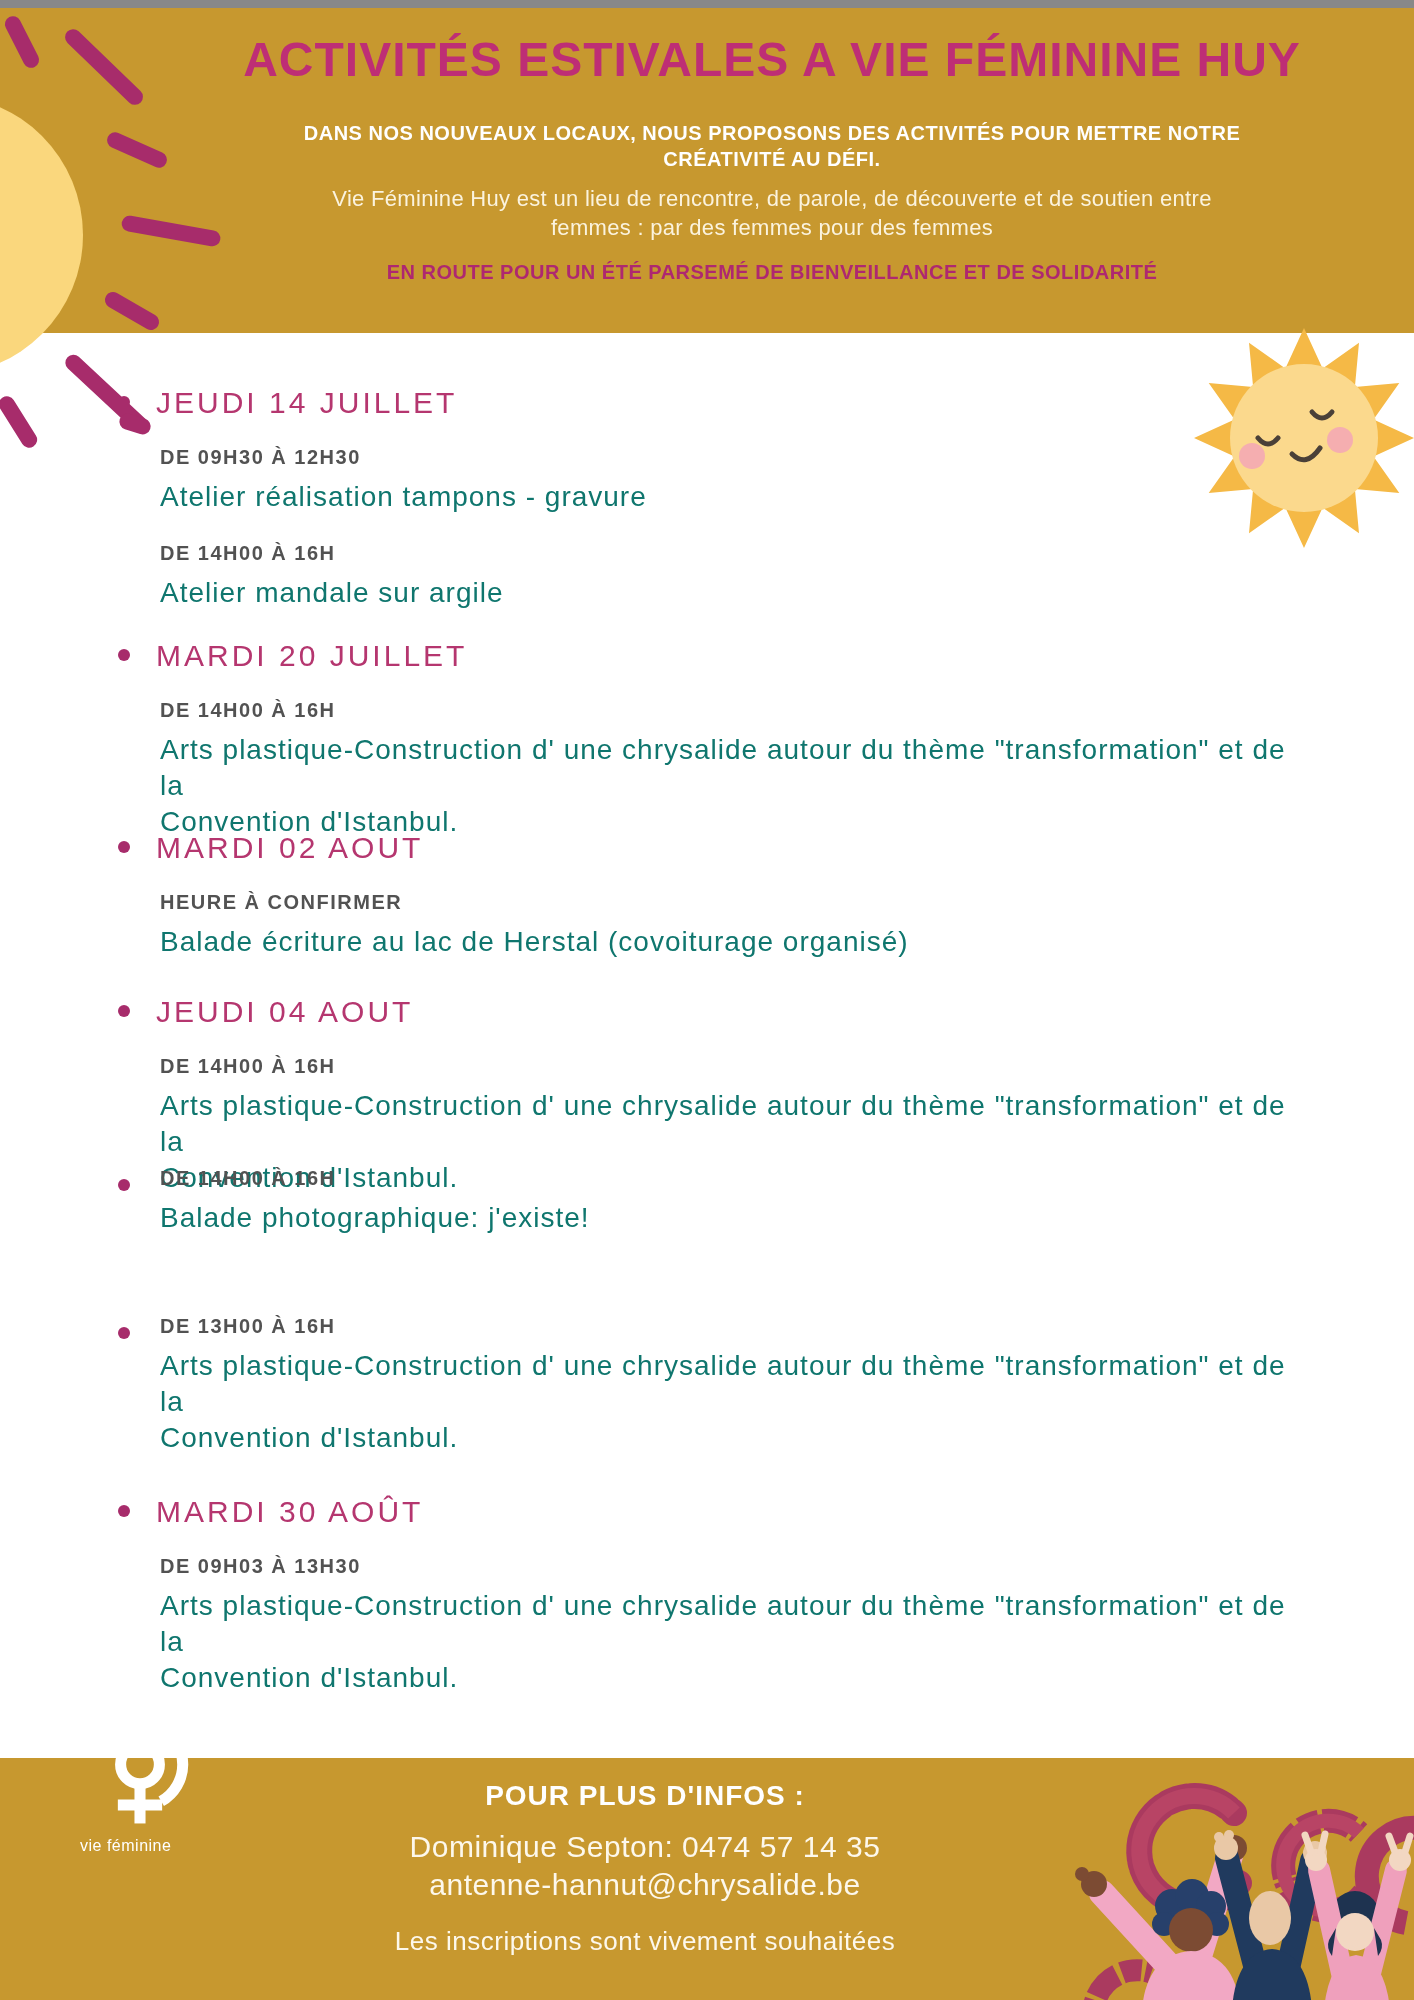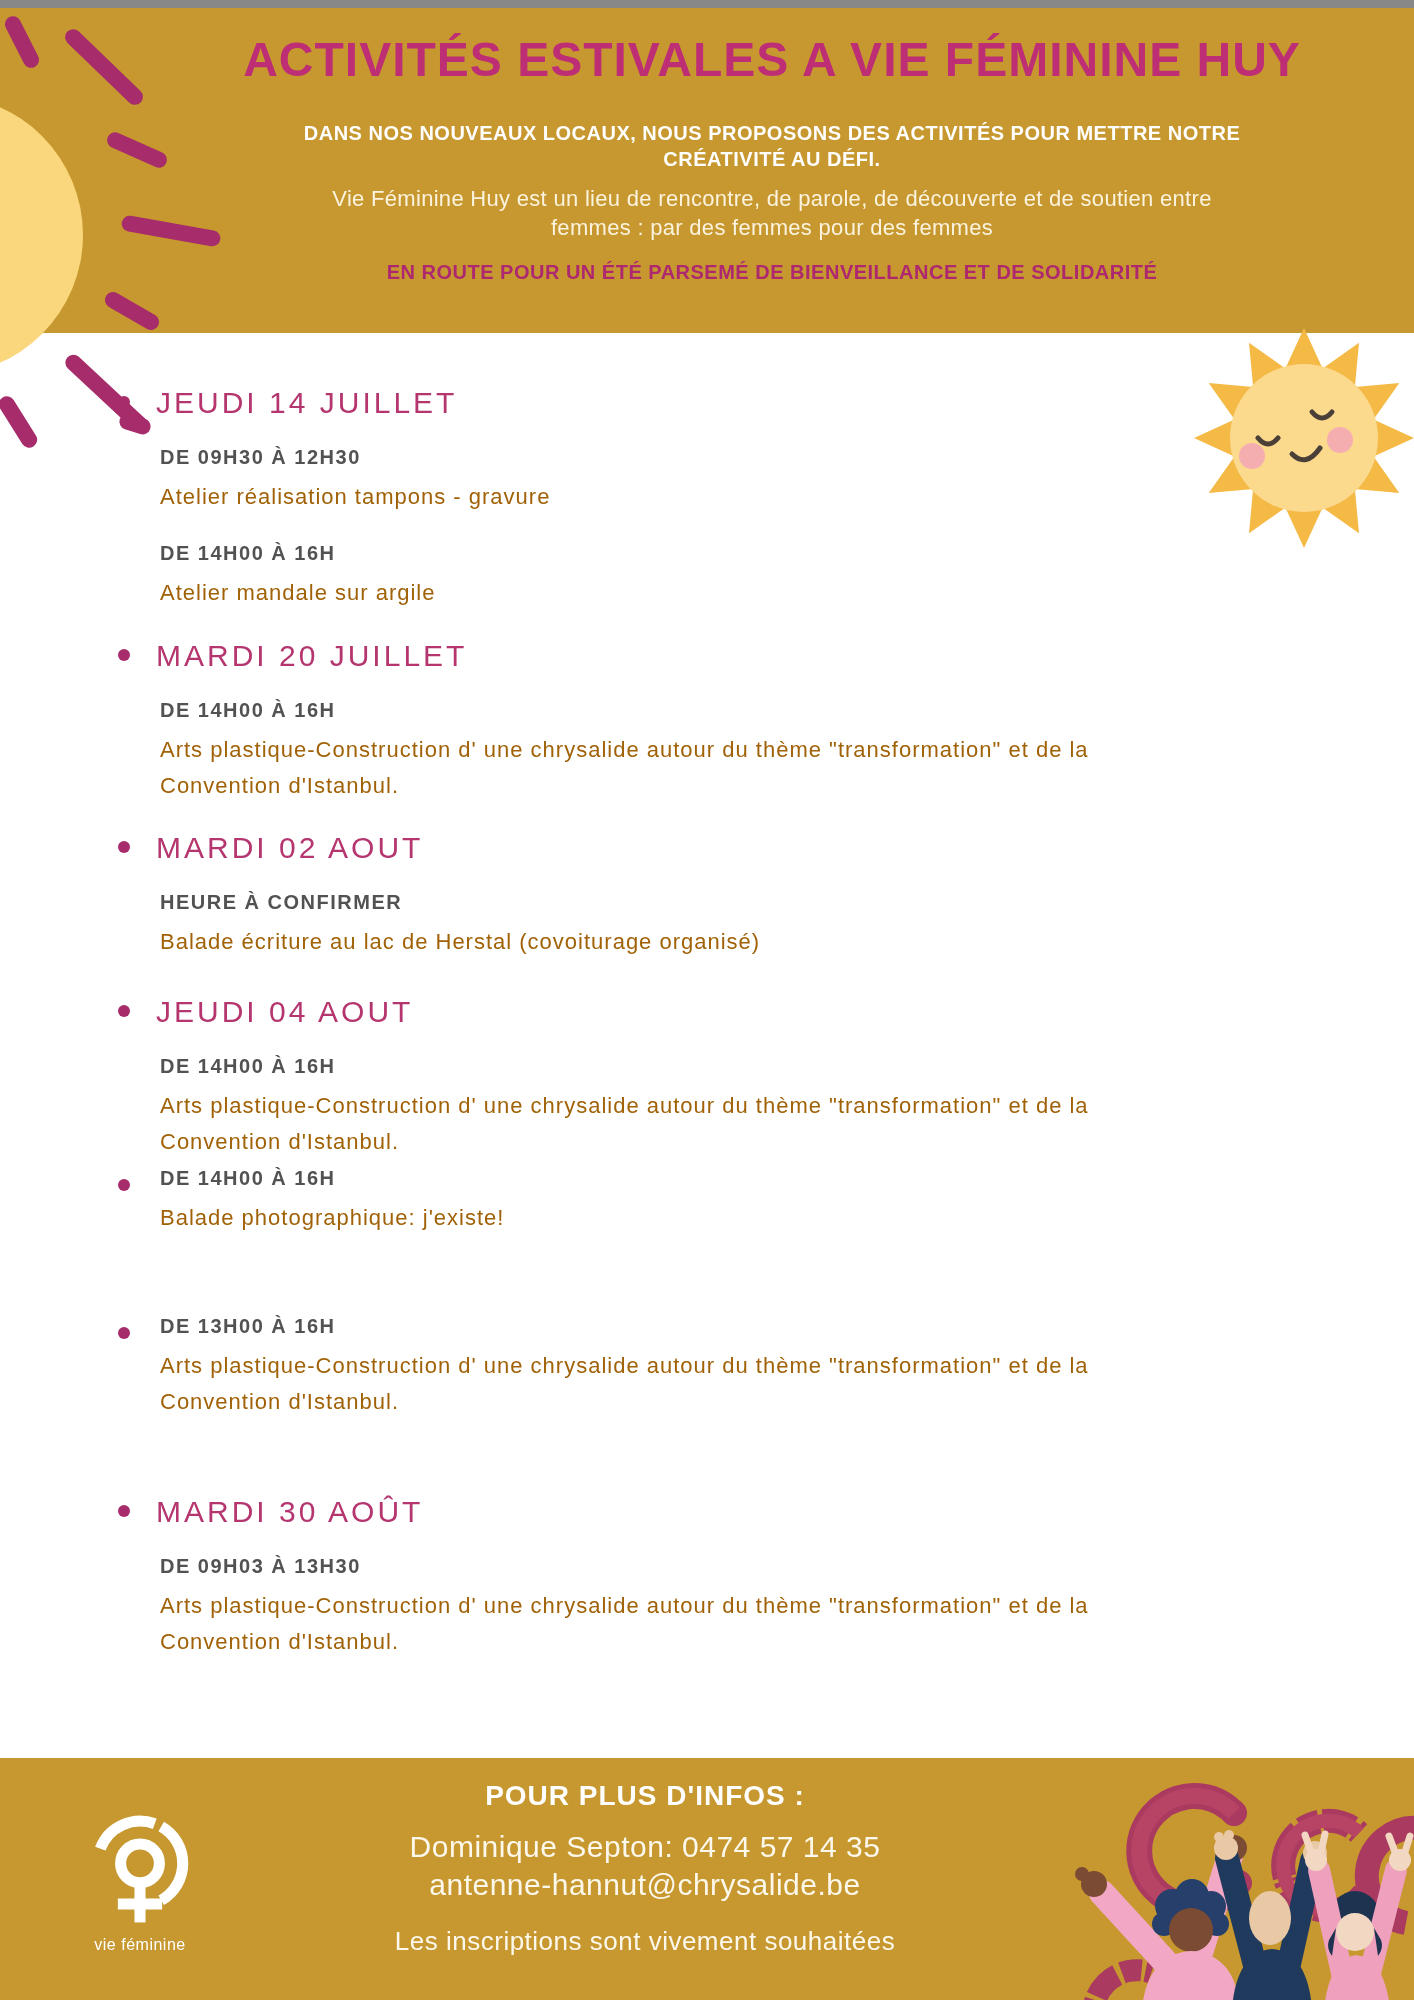--- a/index.html
+++ b/index.html
@@ -35,30 +35,30 @@
   .d7{left:10px;top:385px;height:58px;transform:rotate(-32deg);}
   .sun-svg{position:absolute;left:1192px;top:318px;z-index:2;}
 
   
   .schedule{position:absolute;left:0;top:0;width:1414px;height:2000px;z-index:2;}
   .sec{position:absolute;left:118px;width:1180px;}
   .bullet{position:absolute;left:0;top:13px;width:12px;height:12px;border-radius:50%;background:#A72C6B;}
   .sec-title{margin:0 0 22px 0;padding-left:38px;font-size:30px;font-weight:normal;line-height:40px;
         letter-spacing:3px;color:#B5366F;}
   .time{margin:0 0 10px 42px;font-size:20px;font-weight:bold;letter-spacing:1.5px;line-height:24px;color:#525252;}
-  .desc{margin:0 0 26px 42px;font-size:22px;letter-spacing:1px;line-height:36px;color:#a16207;}
+  .desc{margin:0 0 26px 42px;font-size:28px;letter-spacing:1px;line-height:36px;color:#0f766e;}
 
   
   .footer-center{position:absolute;left:245px;top:1750px;width:800px;z-index:4;text-align:center;color:#FDF8EC;}
   .info-label{position:absolute;top:22px;left:0;width:100%;margin:0;font-size:28px;font-weight:bold;
         letter-spacing:1px;color:#FFFFFF;}
   .contact-line1{position:absolute;top:72px;left:0;width:100%;margin:0;font-size:30px;letter-spacing:.5px;}
   .contact-line2{position:absolute;top:110px;left:0;width:100%;margin:0;font-size:30px;letter-spacing:.5px;}
   .note{position:absolute;top:168px;left:0;width:100%;margin:0;font-size:26px;letter-spacing:.5px;}
-  .logo-wrap{position:absolute;left:80px;top:1800px;z-index:4;width:120px;text-align:center;}
+  .logo-wrap{position:absolute;left:80px;top:1701px;z-index:4;width:120px;text-align:left;}
   .logo-text{margin-top:4px;font-size:16px;color:#FFFFFF;letter-spacing:.5px;}
   .illu-svg{position:absolute;left:1074px;top:1750px;z-index:3;}
 </style>
 </head>
 <body>
 
 <div class="page">
 
   <div class="gold-band"></div>
 

